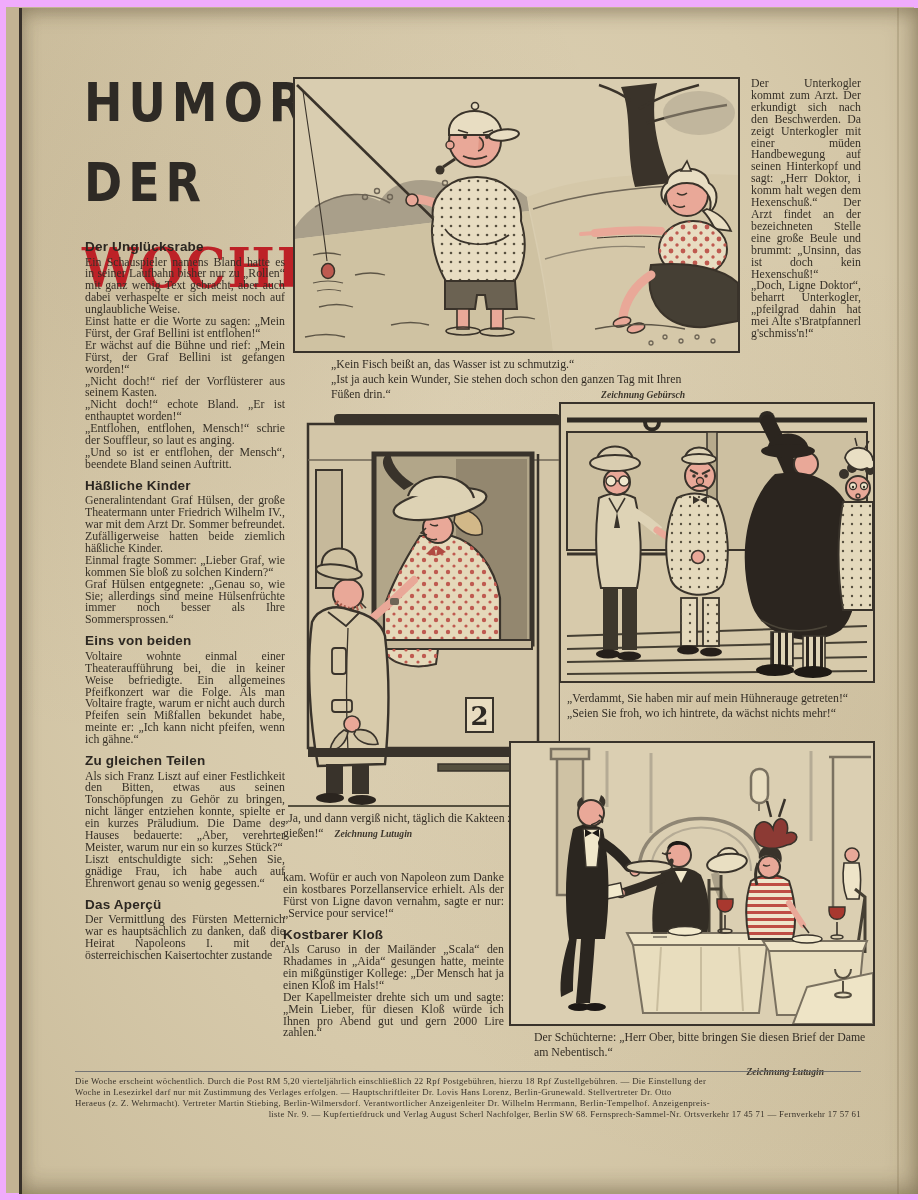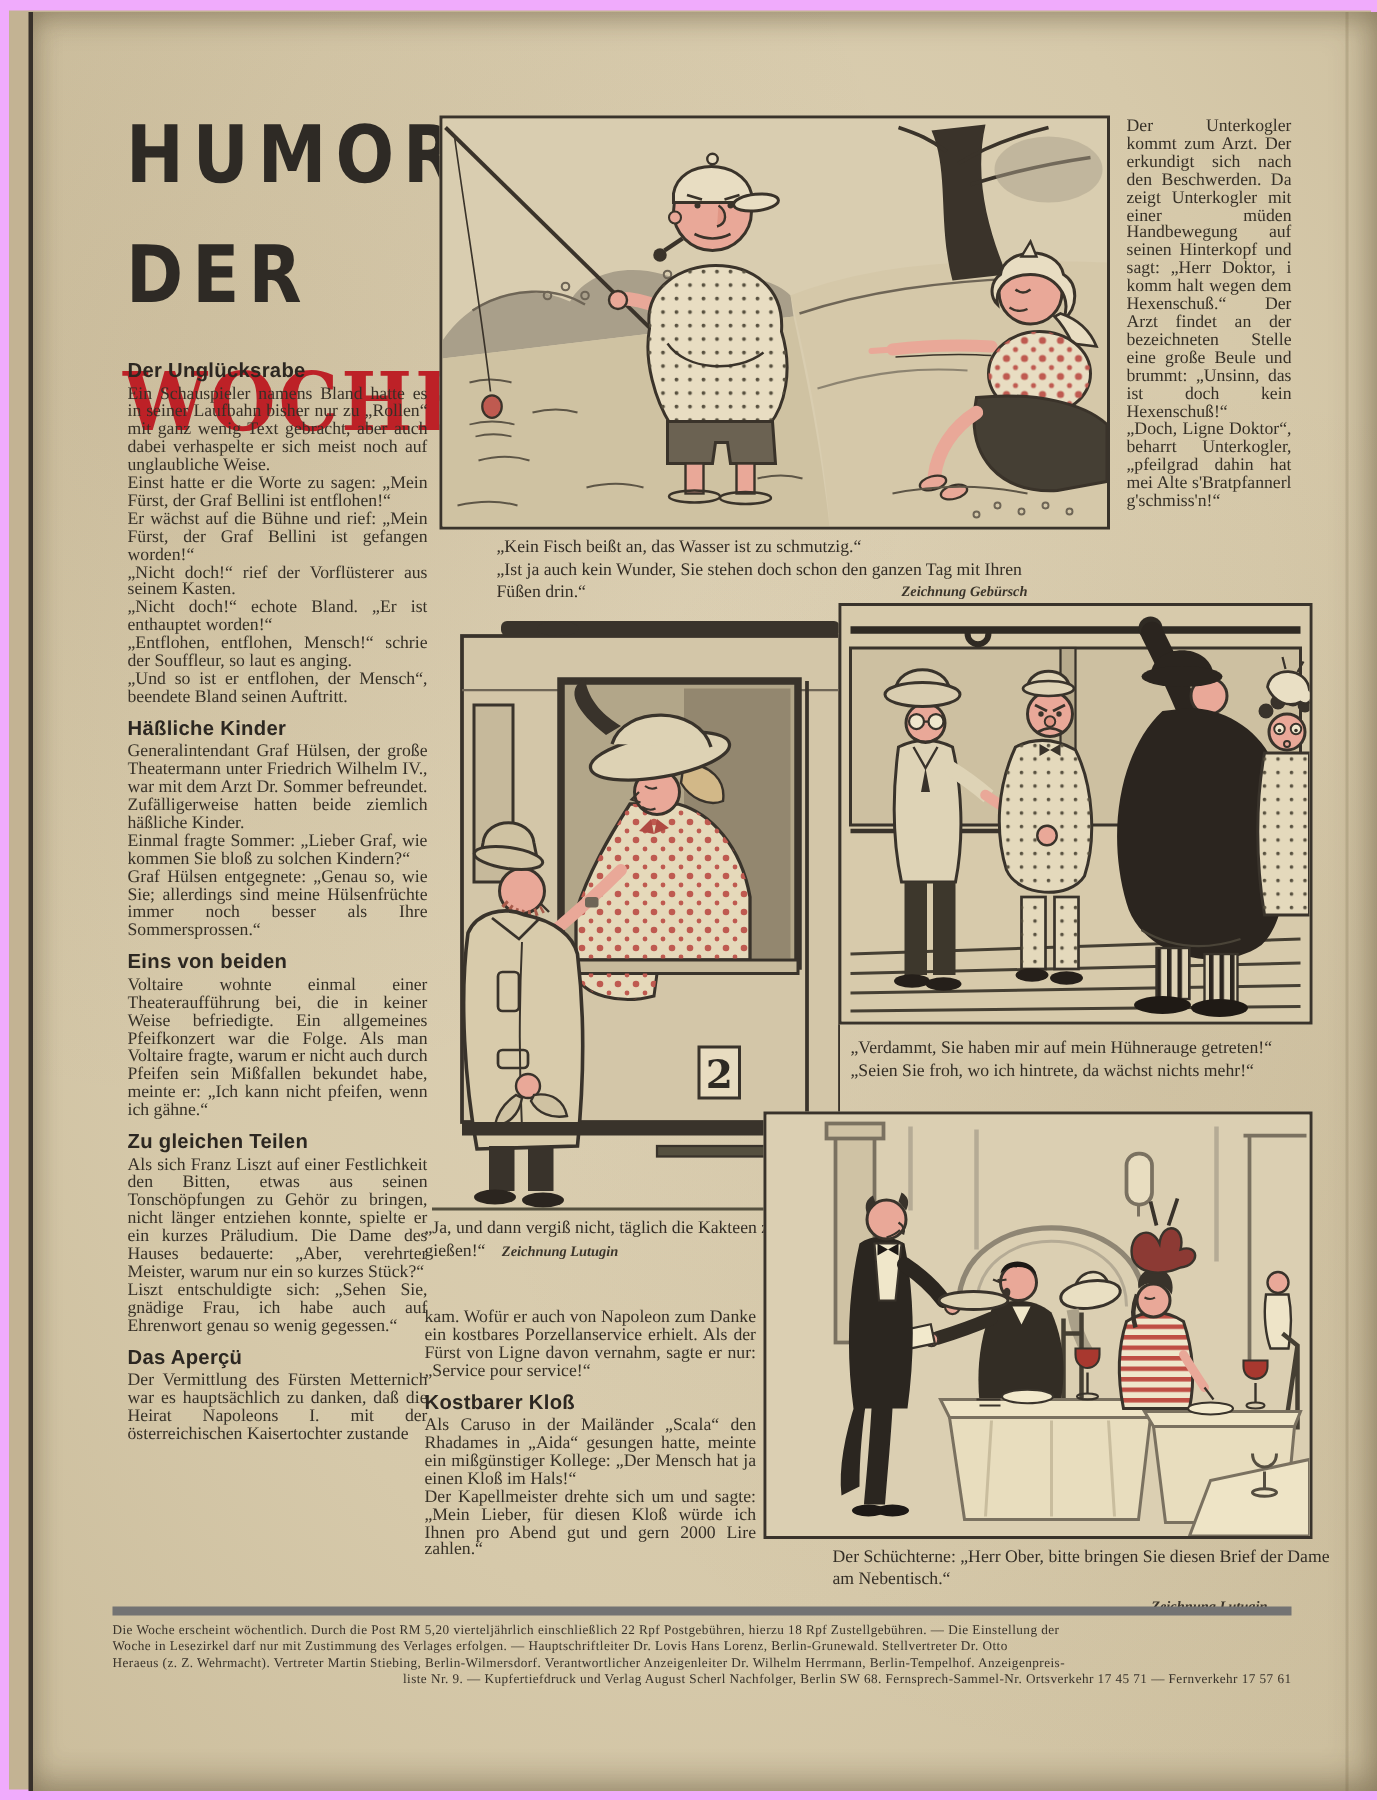--- a/index.html
+++ b/index.html
@@ -43,24 +43,24 @@
   .panel-restaurant{left:509px;top:741px;width:366px;height:285px;}
 
   .cap{position:absolute;font:11.8px/14.8px "Liberation Serif",serif;color:#332d25;}
   .cap .q{display:block;}
   .credit{position:absolute;right:4px;bottom:1px;font-style:italic;font-weight:bold;
     font-size:9.6px;color:#3b352b;}
   .credit-inline{font-style:italic;font-weight:bold;font-size:9.6px;color:#3b352b;margin-left:8px;}
   .cap1{left:331px;top:357px;width:358px;height:47px;}
   .cap2{left:283px;top:811px;width:238px;}
   .cap3{left:567px;top:691px;width:305px;height:64px;}
-  .cap4{left:534px;top:1030px;width:348px;height:50px;margin-left:21px;}
+  .cap4{left:534px;top:1030px;width:348px;height:50px;}
   .cap4 .credit{right:58px;bottom:0;}
 
-  .footer{position:absolute;left:75px;top:1071px;width:786px;border-top:6px solid #737373;
+  .footer{position:absolute;left:75px;top:1071px;width:786px;border-top:1px solid #737373;
     padding-top:4px;font:8.8px/11px "Liberation Serif",serif;color:#38322a;
     letter-spacing:.3px;}
   .footer div{white-space:nowrap;overflow:hidden;}
   .footer .fl4{text-align:right;}
 </style>
 </head>
 <body>
 
 <div class="page">
   <div class="edge-strip"></div>

